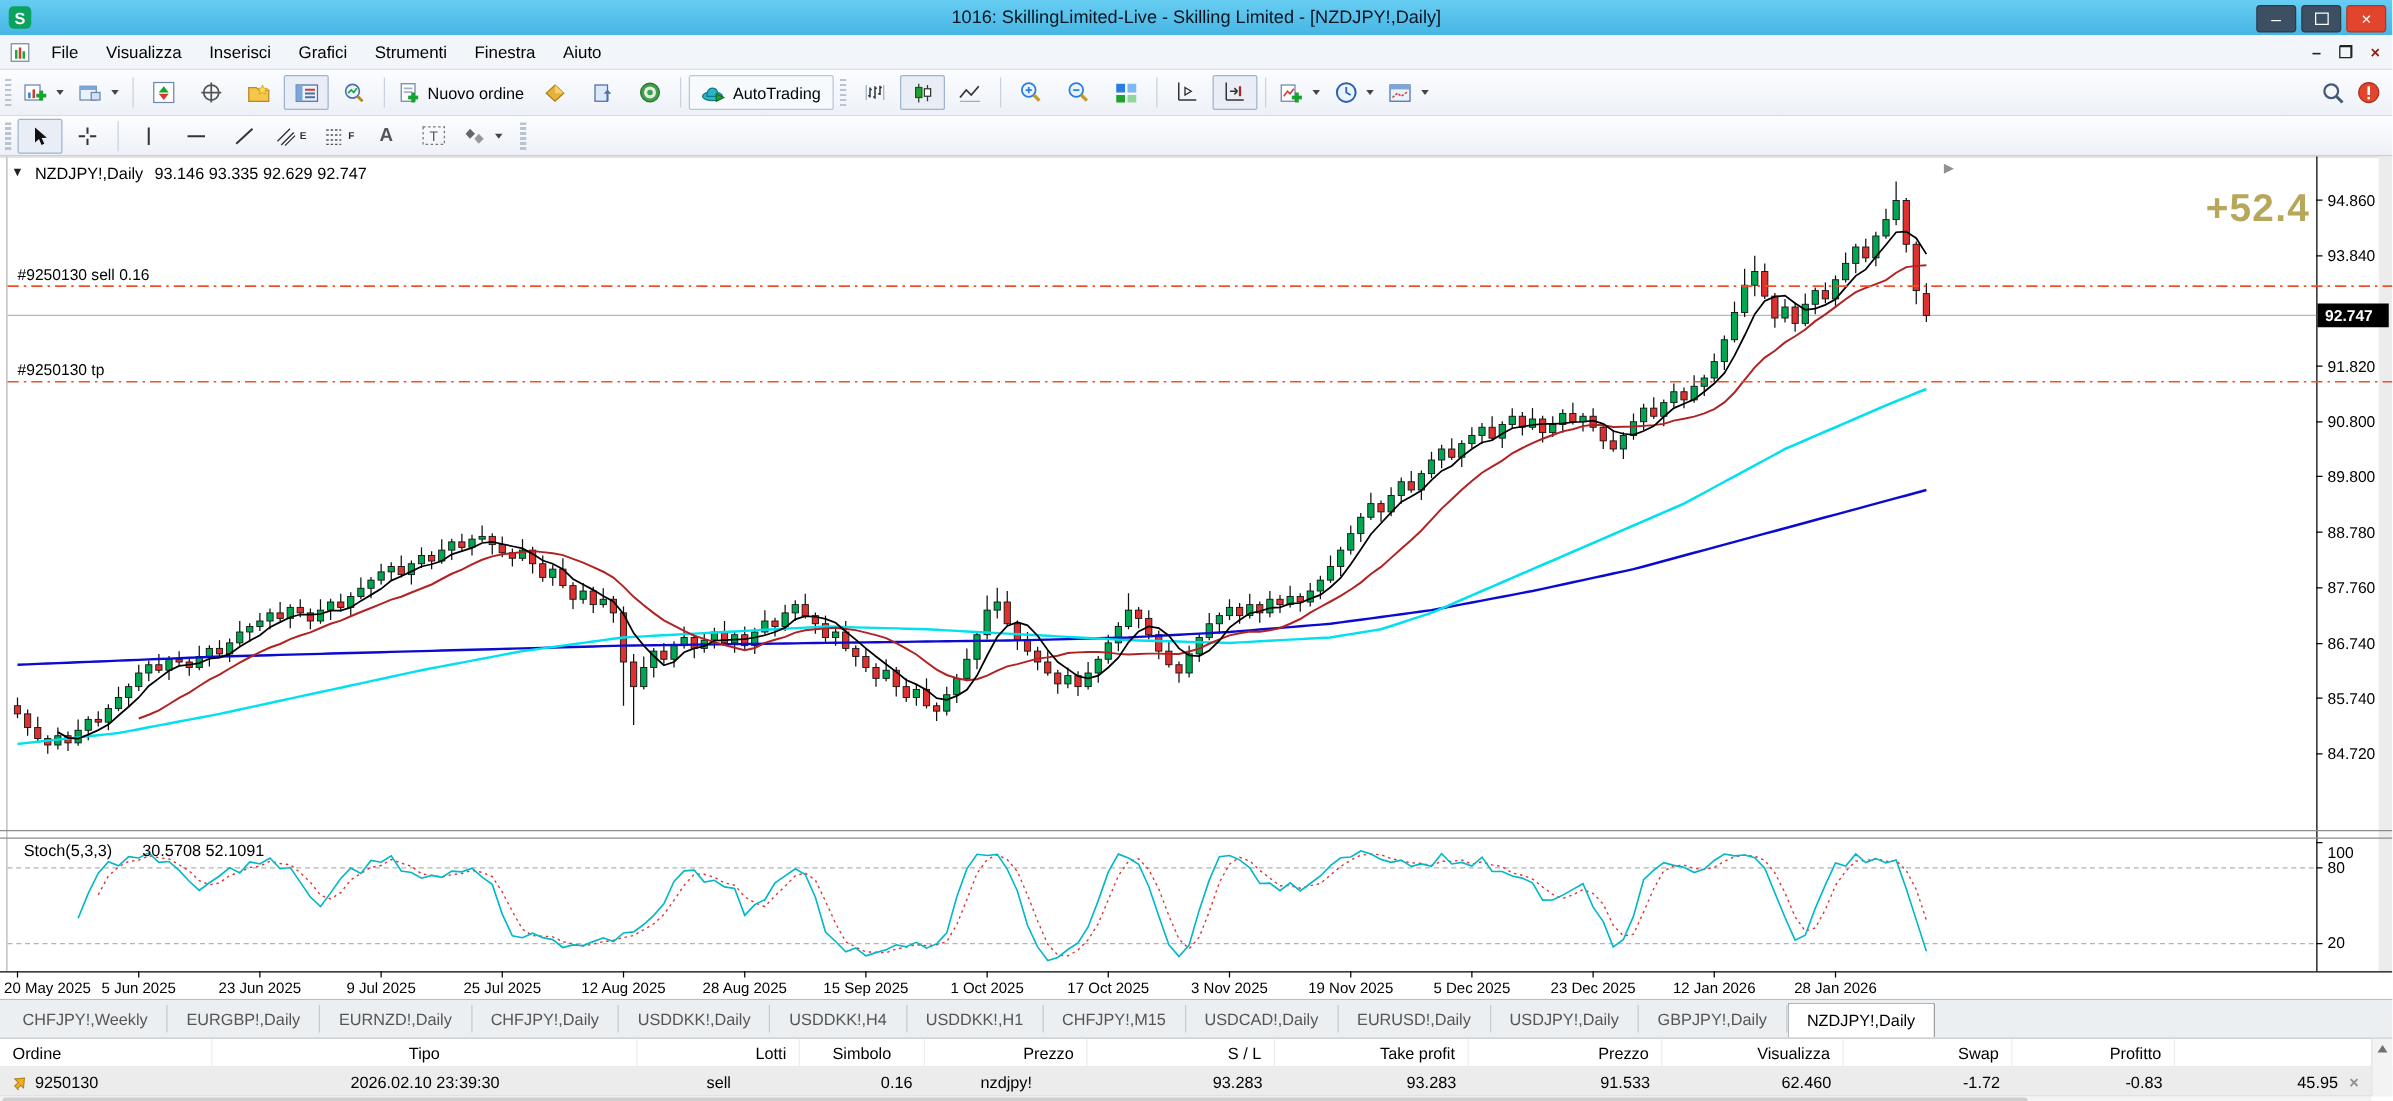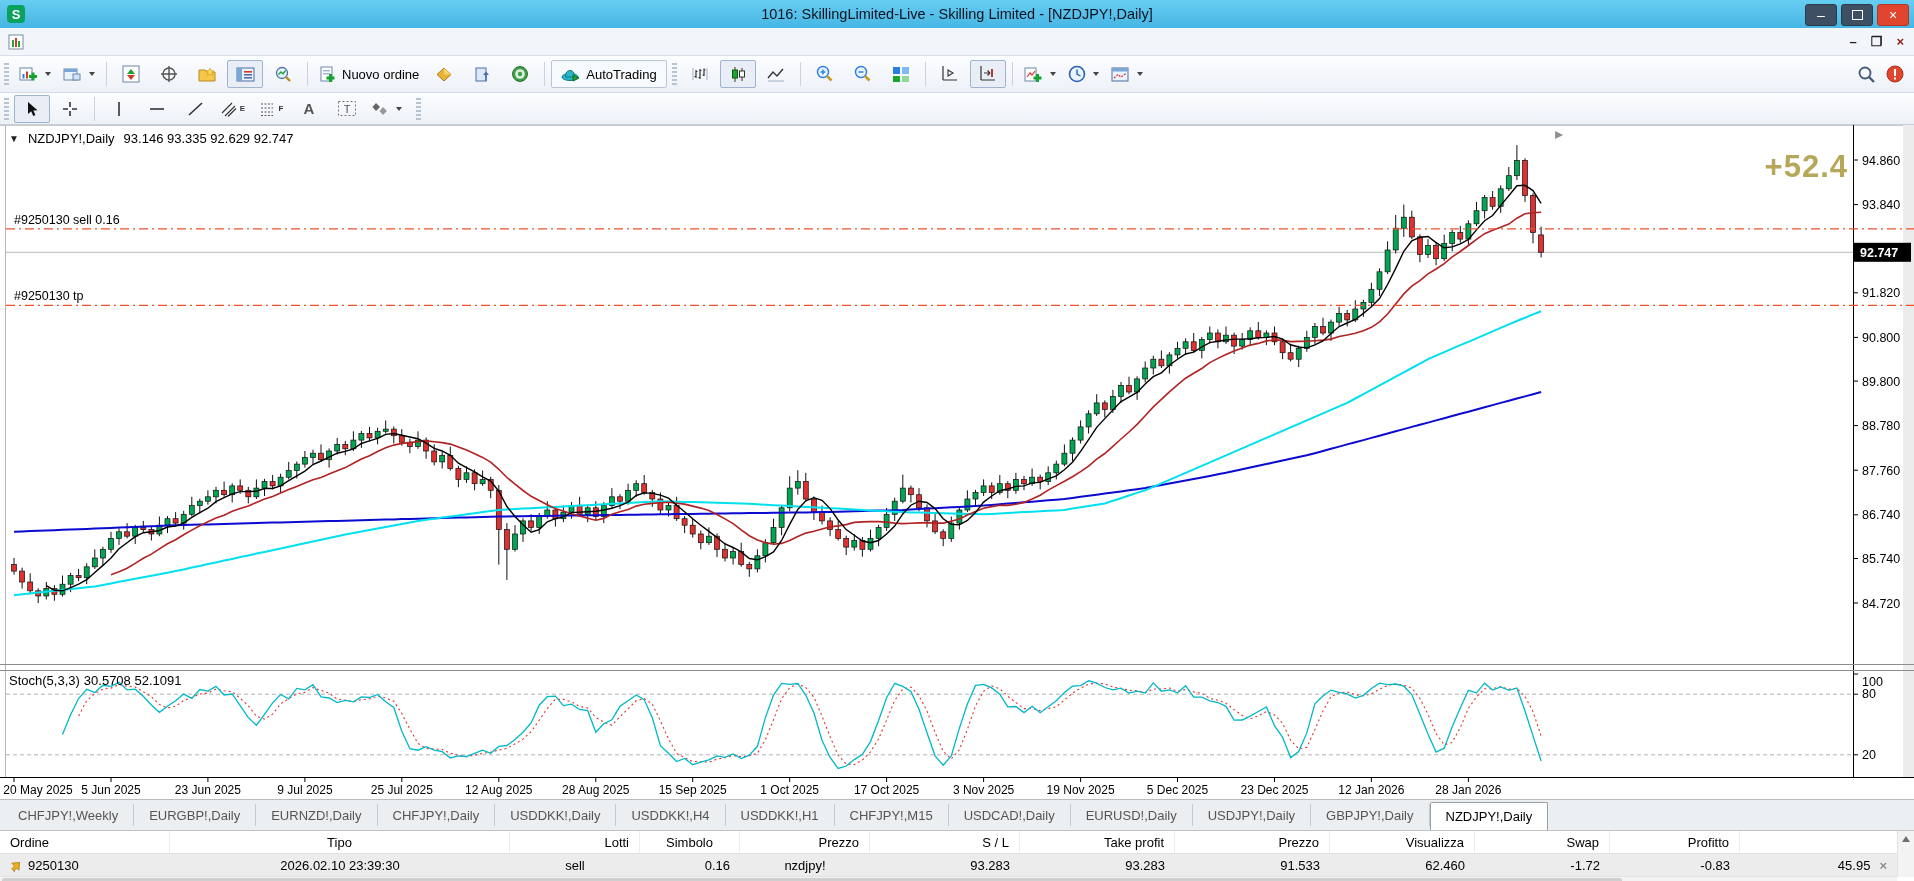--- a/index.html
+++ b/index.html
@@ -43,21 +43,21 @@
   .tf{font-size:12px;color:#333;padding:3px 9px;border:1px solid transparent;margin:0 2px}
   .tf.active{background:#eef2f8;border-color:#9fb4cf}
   .right-icons{position:absolute;right:10px;top:0;height:100%;display:flex;align-items:center;gap:10px}
   
   .chart-area{position:relative;height:674px;background:#fff}
   #chart-svg{position:absolute;left:0;top:0;display:block}
   .sym-label{position:absolute;left:9px;top:6px;font-size:13px;display:flex;gap:9px;align-items:center}
   .sym-tri{font-size:10px;color:#222}
   .profit-label{position:absolute;right:66px;top:24px;font-size:31px;font-weight:bold;
                 color:#b6a75a;letter-spacing:1px}
-  .stoch-label{position:absolute;left:9px;top:548px;font-size:13px;display:flex;gap:4px}
+  .stoch-label{position:absolute;left:19px;top:548px;font-size:13px;display:flex;gap:24px}
   
   .tabbar{height:30px;background:#eceff1;border-top:1px solid #b9bdc2;display:flex;padding-left:3px}
   .tab{display:flex;align-items:center;padding:0 15px;font-size:13px;color:#555;
        border-right:1px solid #c6cacd;margin:4px 0}
   .tab.active{background:#fff;border:1px solid #9b9fa3;border-bottom:none;margin:2px 0 0 0;
               color:#000;border-radius:2px 2px 0 0}
   
   .terminal{height:54px;position:relative;border-top:1px solid #c2c2c2;background:#fff}
   .t-header,.t-row{display:grid;height:23px;align-items:center;font-size:13px;
      grid-template-columns:170px 340px 130px 100px 130px 150px 155px 155px 145px 135px 130px 1fr;
@@ -92,20 +92,29 @@
   </div>
 </div>
 
 <div class="menubar">
   <svg class="mdi-doc" viewBox="0 0 16 16">
     <rect x="1" y="1" width="14" height="14" fill="#fff" stroke="#7a8aa0"></rect>
     <rect x="4" y="6" width="2" height="7" fill="#1da93c"></rect>
       <rect x="7" y="4" width="2" height="9" fill="#d23a2e"></rect>
     <rect x="10" y="7" width="2" height="6" fill="#1da93c"></rect>
   </svg>
+  <div id="menu-items" style="display: flex;">
+      <div class="menu-item">File</div>
+      <div class="menu-item">Visualizza</div>
+      <div class="menu-item">Inserisci</div>
+      <div class="menu-item">Grafici</div>
+      <div class="menu-item">Strumenti</div>
+      <div class="menu-item">Finestra</div>
+      <div class="menu-item">Aiuto</div>
+    </div>
   <div class="mdi-controls">
     <span>–</span>
     <span>❐</span>
     <span class="mdi-close">×</span>
   </div>
 </div>
 
 <div class="toolbar" id="toolbar1">
   <span class="grip"></span>
   <div class="tbtn">

